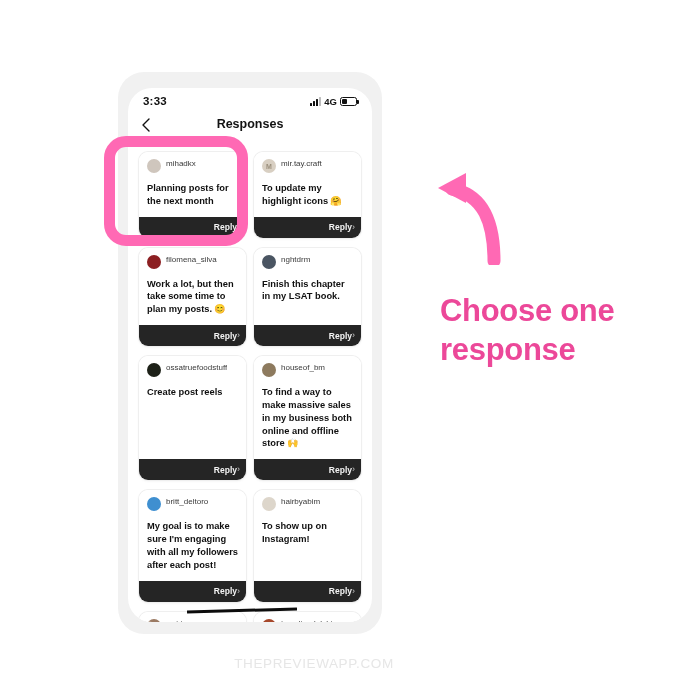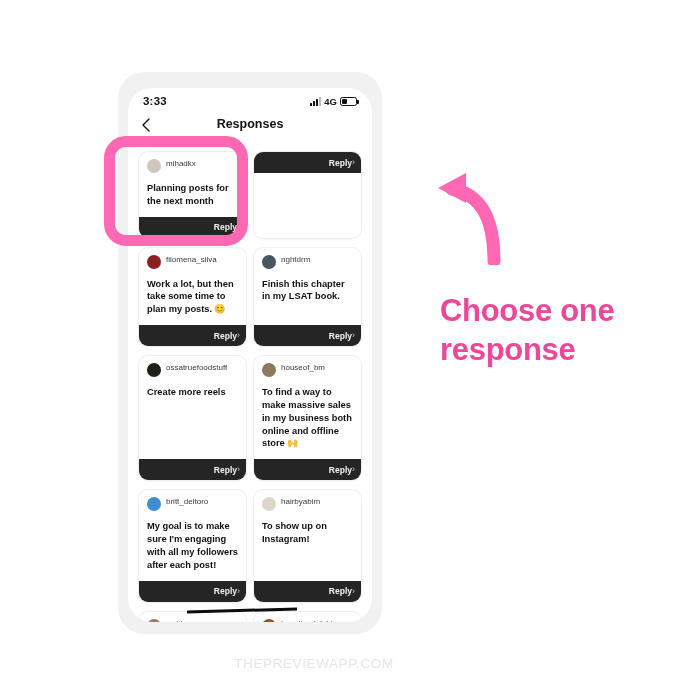--- a/index.html
+++ b/index.html
@@ -350,20 +350,29 @@
                 <div class="username">mihadkx</div>
               </div>
               <div class="card-text">Planning posts for the next month</div>
             </div>
             <div class="card-reply">
               <span class="reply-label">Reply</span>
               <span class="reply-chev">›</span>
             </div>
           </div>
           <div class="resp-card">
+            <div class="card-body">
+              <div class="card-user">
+                <div class="avatar" style="background: rgb(216, 207, 194);">
+                  <span>M</span>
+                </div>
+                <div class="username">mir.tay.craft</div>
+              </div>
+              <div class="card-text">To update my highlight icons 🤗</div>
+            </div>
             <div class="card-reply">
               <span class="reply-label">Reply</span>
               <span class="reply-chev">›</span>
             </div>
           </div>
           <div class="resp-card">
             <div class="card-body">
               <div class="card-user">
                 <div class="avatar" style="background: rgb(140, 31, 34);"></div>
                 <div class="username">filomena_silva</div>
@@ -387,21 +396,21 @@
               <span class="reply-label">Reply</span>
               <span class="reply-chev">›</span>
             </div>
           </div>
           <div class="resp-card">
             <div class="card-body">
               <div class="card-user">
                 <div class="avatar" style="background: rgb(29, 33, 24);"></div>
                 <div class="username">ossatruefoodstuff</div>
               </div>
-              <div class="card-text">Create more reels</div>
+              <div class="card-text">Create post reels</div>
             </div>
             <div class="card-reply">
               <span class="reply-label">Reply</span>
               <span class="reply-chev">›</span>
             </div>
           </div>
           <div class="resp-card">
             <div class="card-body">
               <div class="card-user">
                 <div class="avatar" style="background: rgb(141, 122, 94);"></div>

